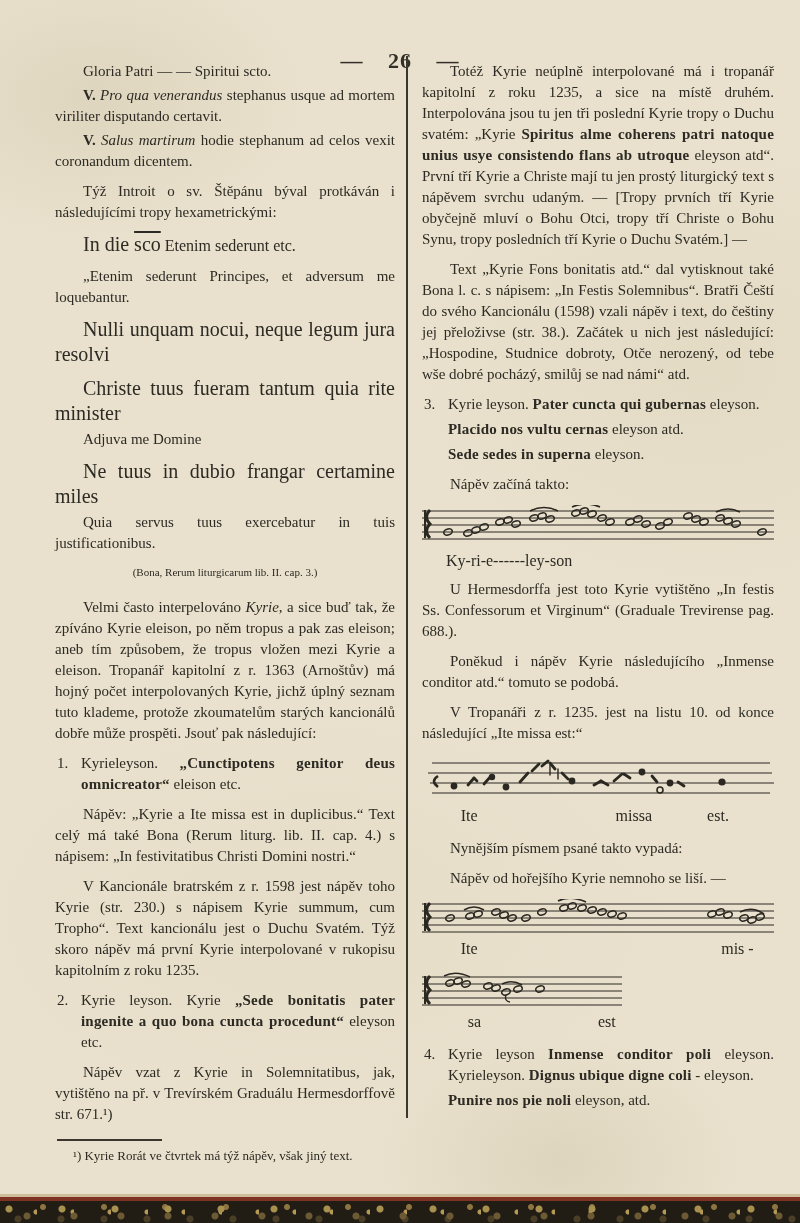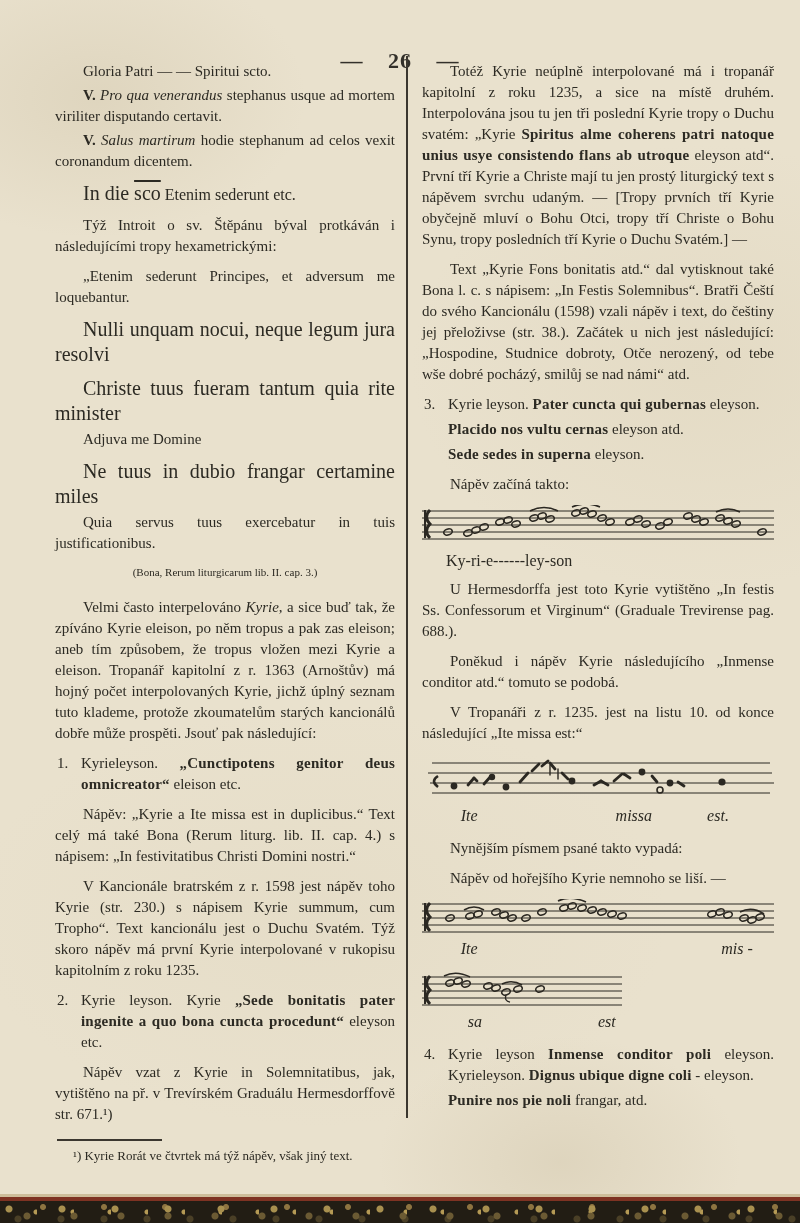--- a/index.html
+++ b/index.html
@@ -37,21 +37,21 @@
   .li{position:relative;padding-left:26px;text-indent:0;margin-top:9px;}
   .li .num{position:absolute;left:2px;top:0;}
   .sub{padding-left:26px;text-indent:0;margin-top:4px;}
   .vsp{margin-top:9px;}
   .fnrule{width:105px;height:2px;background:#3b372f;margin:14px 0 6px 2px;}
   .footnote{font-size:13px;line-height:17px;padding-left:40px;text-indent:-22px;text-align:justify;}
   .music{margin-top:10px;position:relative;}
   svg{display:block;}
   .staff-svg{stroke:#2b2822;}
   .lyrics-flex{display:flex;font-size:16px;padding:0 10px 0 24px;margin-top:1px;text-indent:0;}
-  .lyrics-abs{position:relative;height:22px;font-size:16px;margin-top:1px;font-style:italic;}
+  .lyrics-abs{position:relative;height:22px;font-size:16px;margin-top:1px;}
   .lyrics-abs span{position:absolute;top:0;}
   .pos-a{left:11%;} .pos-b{left:55%;} .pos-c{left:81%;}
   .pos-a2{left:11%;} .pos-b2{left:85%;}
   .pos-a3{left:13%;} .pos-b3{left:50%;}
   .binding{position:absolute;left:0;right:0;bottom:0;height:30px;}
   .binding .tan{position:absolute;left:0;right:0;bottom:26px;height:3px;background:#cdbd9a;}
   .binding .red{position:absolute;left:0;right:0;bottom:22px;height:4px;background:#7e3222;}
   .binding .marble{
     position:absolute;left:0;right:0;bottom:0;height:22px;background-color:#221d14;
     background-image:
@@ -69,22 +69,22 @@
 <div class="mottle"></div>
 
 <div class="page-header">— 26 —</div>
 
 <div class="divider"></div>
 
 <div class="col col-left">
   <p class="noind" style="padding-left:28px;">Gloria Patri — — Spiritui scto.</p>
   <p><span class="bold">V. </span><span class="it">Pro qua venerandus</span><span> stephanus usque ad mortem viriliter disputando certavit.</span></p>
   <p><span class="bold">V. </span><span class="it">Salus martirum</span><span> hodie stephanum ad celos vexit coronandum dicentem.</span></p>
+  <p class="vsp">Týž Introit o sv. Štěpánu býval protkáván i následujícími tropy hexametrickými:</p>
   <p class="vsp"><span class="big">In die </span><span class="big ovl">sco</span><span class="mid"> Etenim sederunt etc.</span></p>
-  <p class="vsp">Týž Introit o sv. Štěpánu býval protkáván i následujícími tropy hexametrickými:</p>
   <p class="vsp">„Etenim sederunt Principes, et adversum me loquebantur.</p>
   <p class="big vsp">Nulli unquam nocui, neque legum jura resolvi</p>
   <p class="big vsp">Christe tuus fueram tantum quia rite minister</p>
   <p>Adjuva me Domine</p>
   <p class="big vsp">Ne tuus in dubio frangar certamine miles</p>
   <p>Quia servus tuus exercebatur in tuis justificationibus.</p>
   <p class="cit">(Bona, Rerum liturgicarum lib. II. cap. 3.)</p>
   <p class="vsp" style="margin-top:14px;"><span>Velmi často interpelováno </span><span class="it">Kyrie</span><span>, a sice buď tak, že zpíváno Kyrie eleison, po něm tropus a pak zas eleison; aneb tím způsobem, že tropus vložen mezi Kyrie a eleison. Tropanář kapitolní z r. 1363 (Arnoštův) má hojný počet interpolovaných Kyrie, jichž úplný seznam tuto klademe, protože zkoumatelům starých kancionálů dobře může prospěti. Jsouť pak následující:</span></p>
   <p class="li"><span class="num">1.</span><span><span>Kyrieleyson. </span><span class="fk">„Cunctipotens genitor deus omnicreator“</span><span> eleison etc.</span></span></p>
   <p class="vsp">Nápěv: „Kyrie a Ite missa est in duplicibus.“ Text celý má také Bona (Rerum liturg. lib. II. cap. 4.) s nápisem: „In festivitatibus Christi Domini nostri.“</p>
@@ -296,20 +296,20 @@
         <path d="M84,23 q-2,6 4,7" stroke-width="1.4"></path>
       </g>
     </svg>
     <div class="lyrics-abs">
       <span class="pos-a3">sa</span>
       <span class="pos-b3">est</span>
     </div>
   </div>
 
   <p class="li"><span class="num">4.</span><span><span>Kyrie leyson </span><span class="fk">Inmense conditor poli</span><span> eleyson. Kyrieleyson. </span><span class="fk">Dignus ubique digne coli</span><span> - eleyson.</span></span></p>
-  <p class="sub"><span class="fk">Punire nos pie noli</span><span> frangar, atd.</span></p>
+  <p class="sub"><span class="fk">Punire nos pie noli</span><span> eleyson, atd.</span></p>
 </div>
 
 <div class="binding">
   <div class="tan"></div>
   <div class="red"></div>
   <div class="marble"></div>
 </div>
 
 </body></html>

